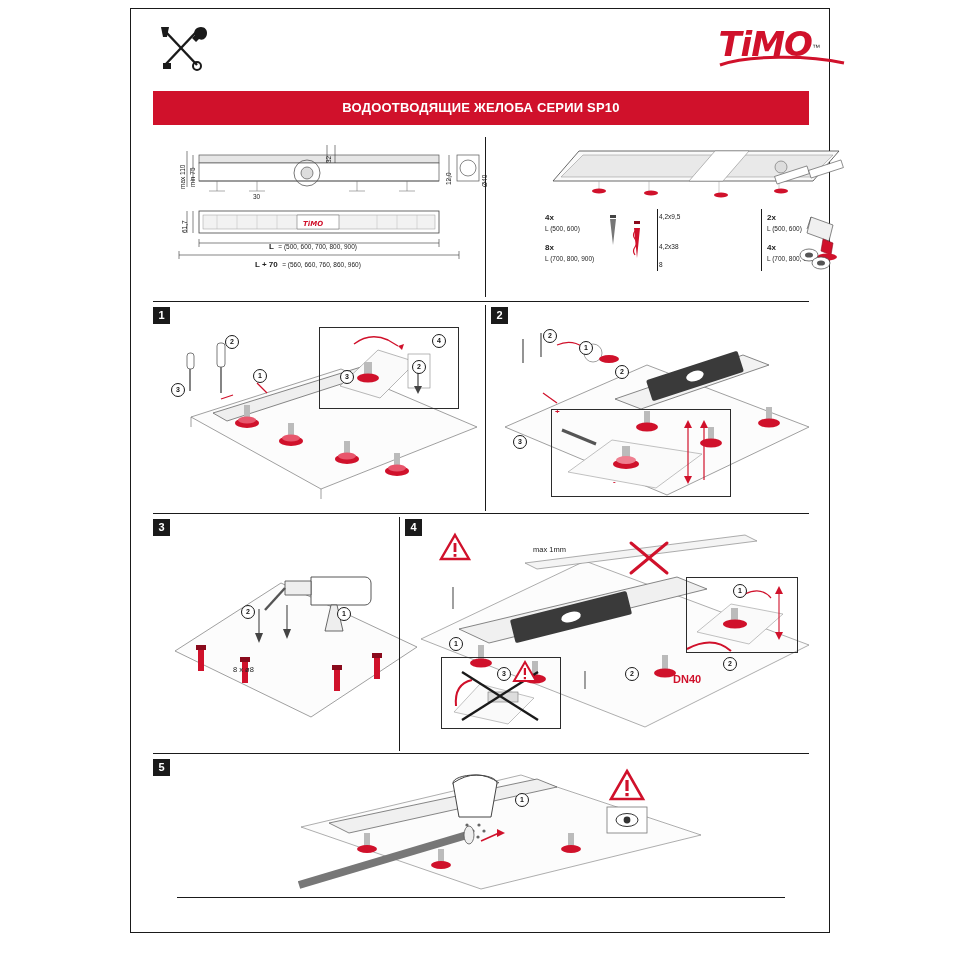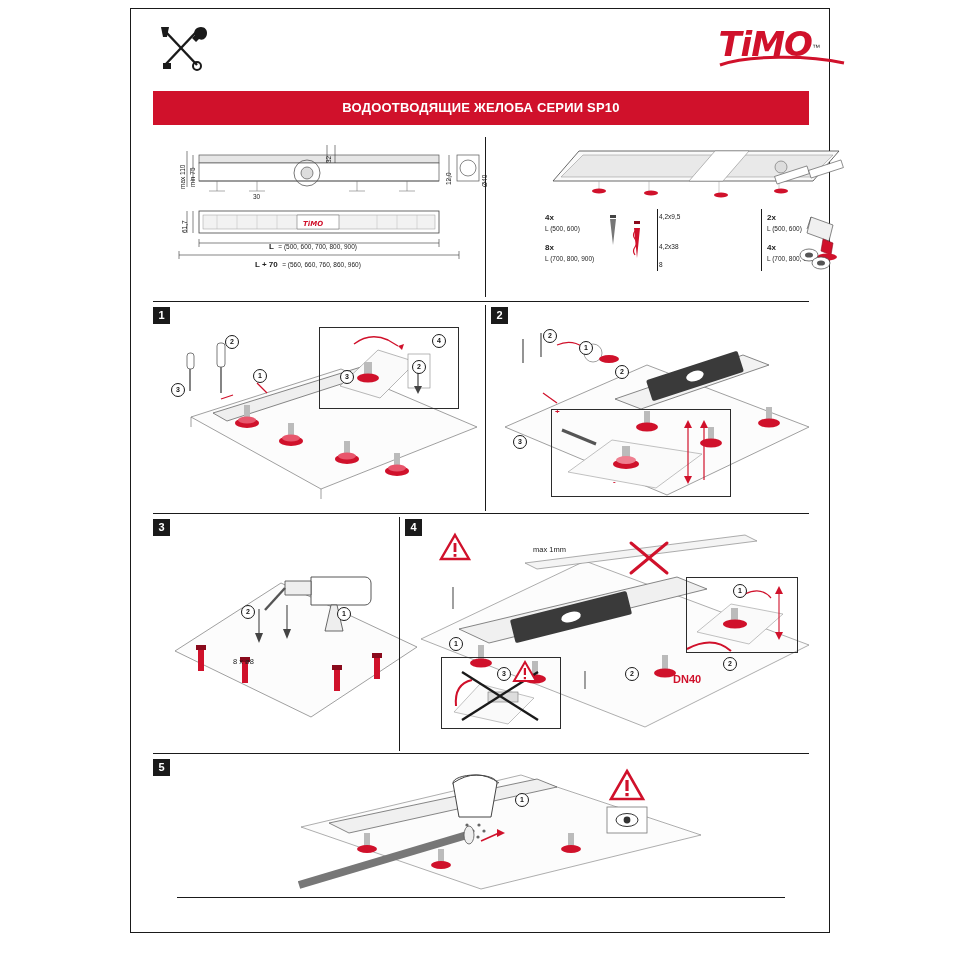--- a/index.html
+++ b/index.html
@@ -359,21 +359,21 @@
 
         <g stroke="#444" stroke-width="1.1" fill="none">
           <line x1="98" y1="88" x2="98" y2="116"></line>
             <line x1="126" y1="84" x2="126" y2="112"></line>
         </g>
         <path d="M94 112 l4 10 l4 -10 z" fill="#444"></path>
         <path d="M122 108 l4 10 l4 -10 z" fill="#444"></path>
       </svg>
       <div class="callout" style="left:176px;top:86px;width:12px;height:12px;line-height:12px;">1</div>
       <div class="callout" style="left:80px;top:84px;width:12px;height:12px;line-height:12px;">2</div>
-      <div class="t7" style="left:72px;top:136px;">8 x ø8</div>
+      <div class="t7" style="left:72px;top:144px;">8 x ø8</div>
     </div>
 
     <div class="vr" style="left:268px;top:508px;height:234px;"></div>
 
     <div class="stepnum" style="left:274px;top:510px;">4</div>
     <div style="position:absolute;left:284px;top:512px;width:394px;height:215px;">
       <svg width="394" height="215" viewBox="0 0 394 215">
         <polygon points="6,118 170,40 394,124 230,206" fill="#fcfcfc" stroke="#777" stroke-width="0.6"></polygon>
 
         <polygon points="110,42 330,14 342,20 122,48" fill="#f4f4f4" stroke="#777" stroke-width="0.6"></polygon>

